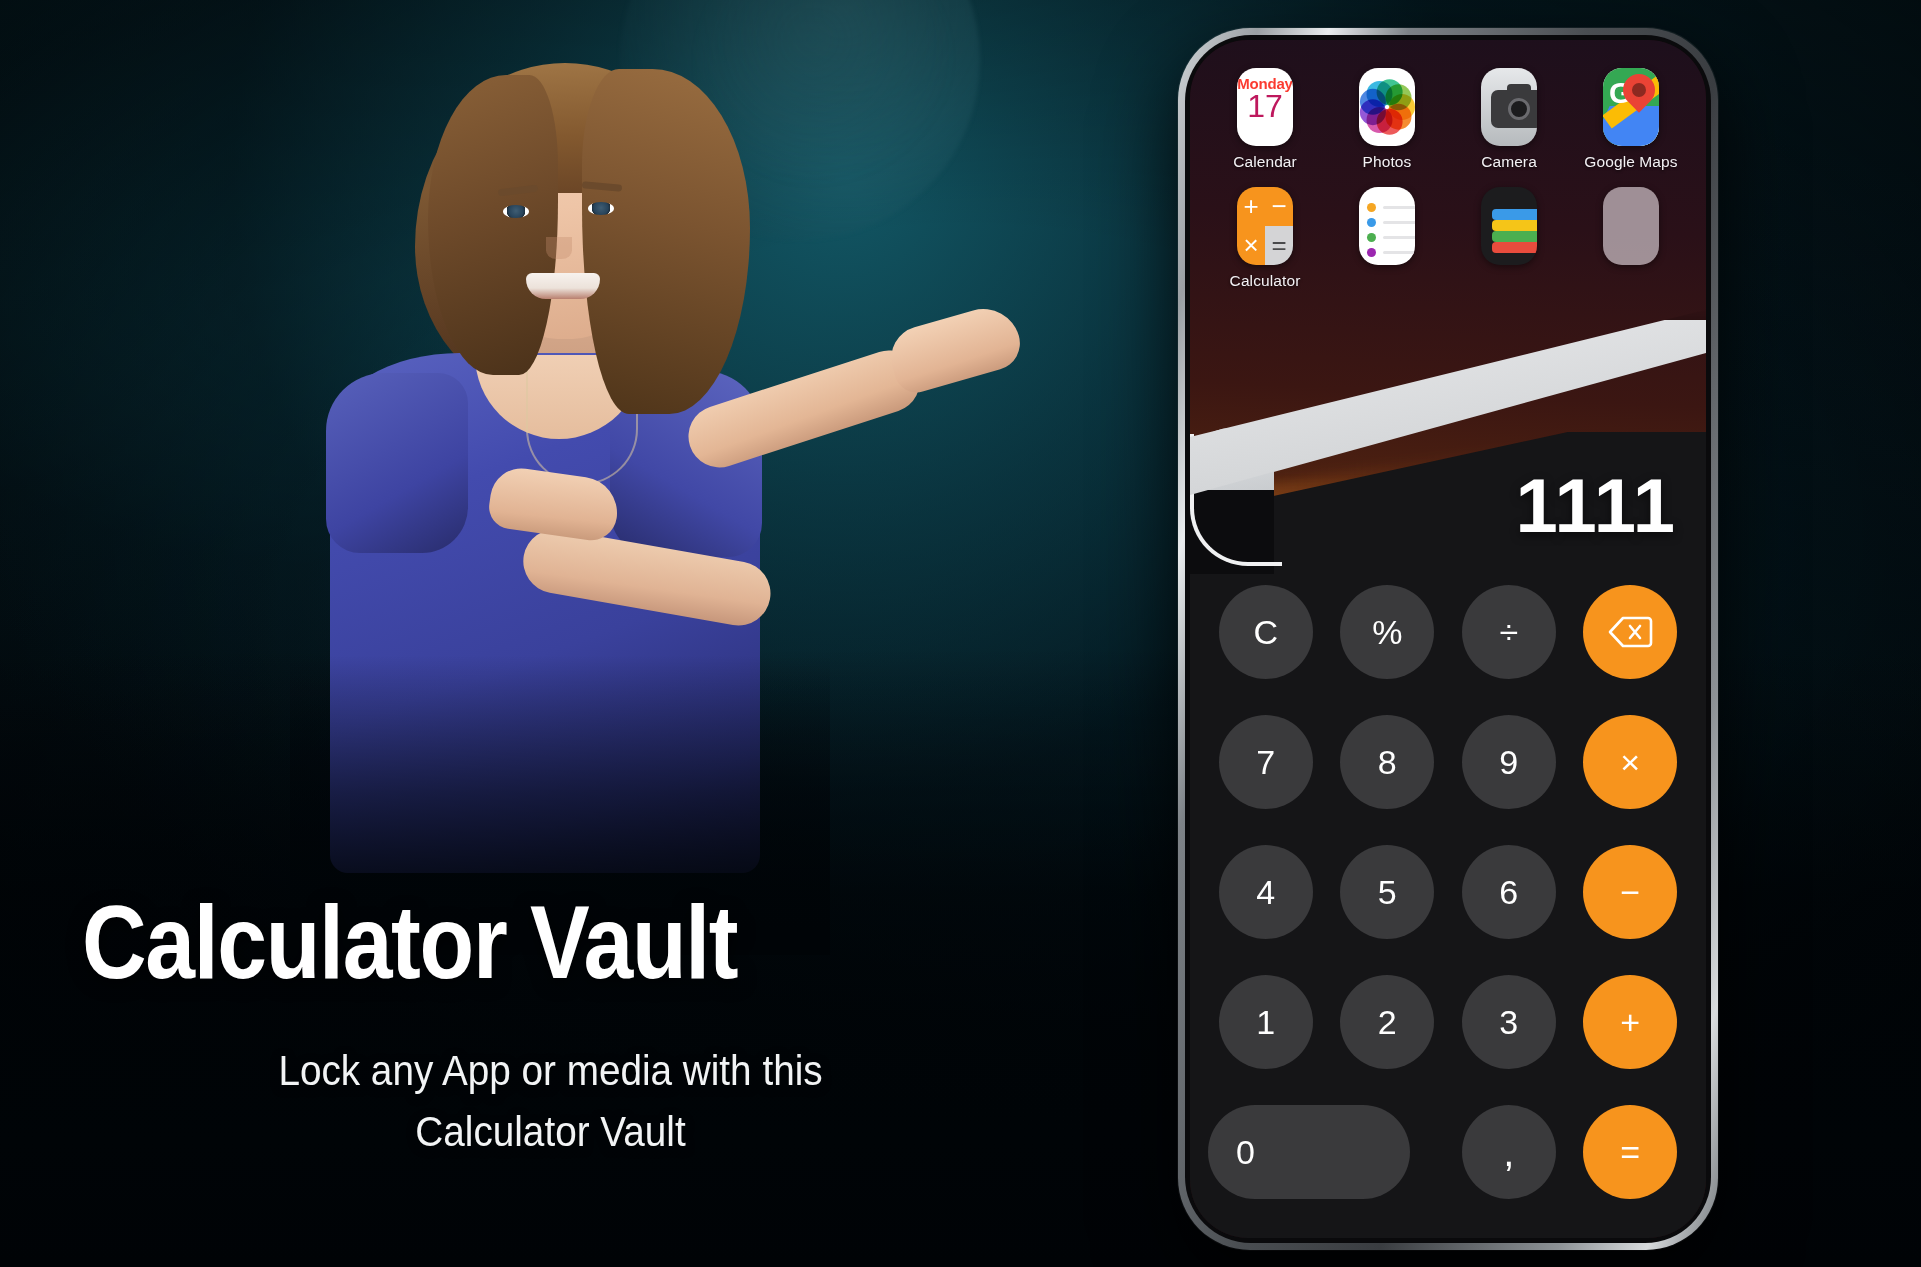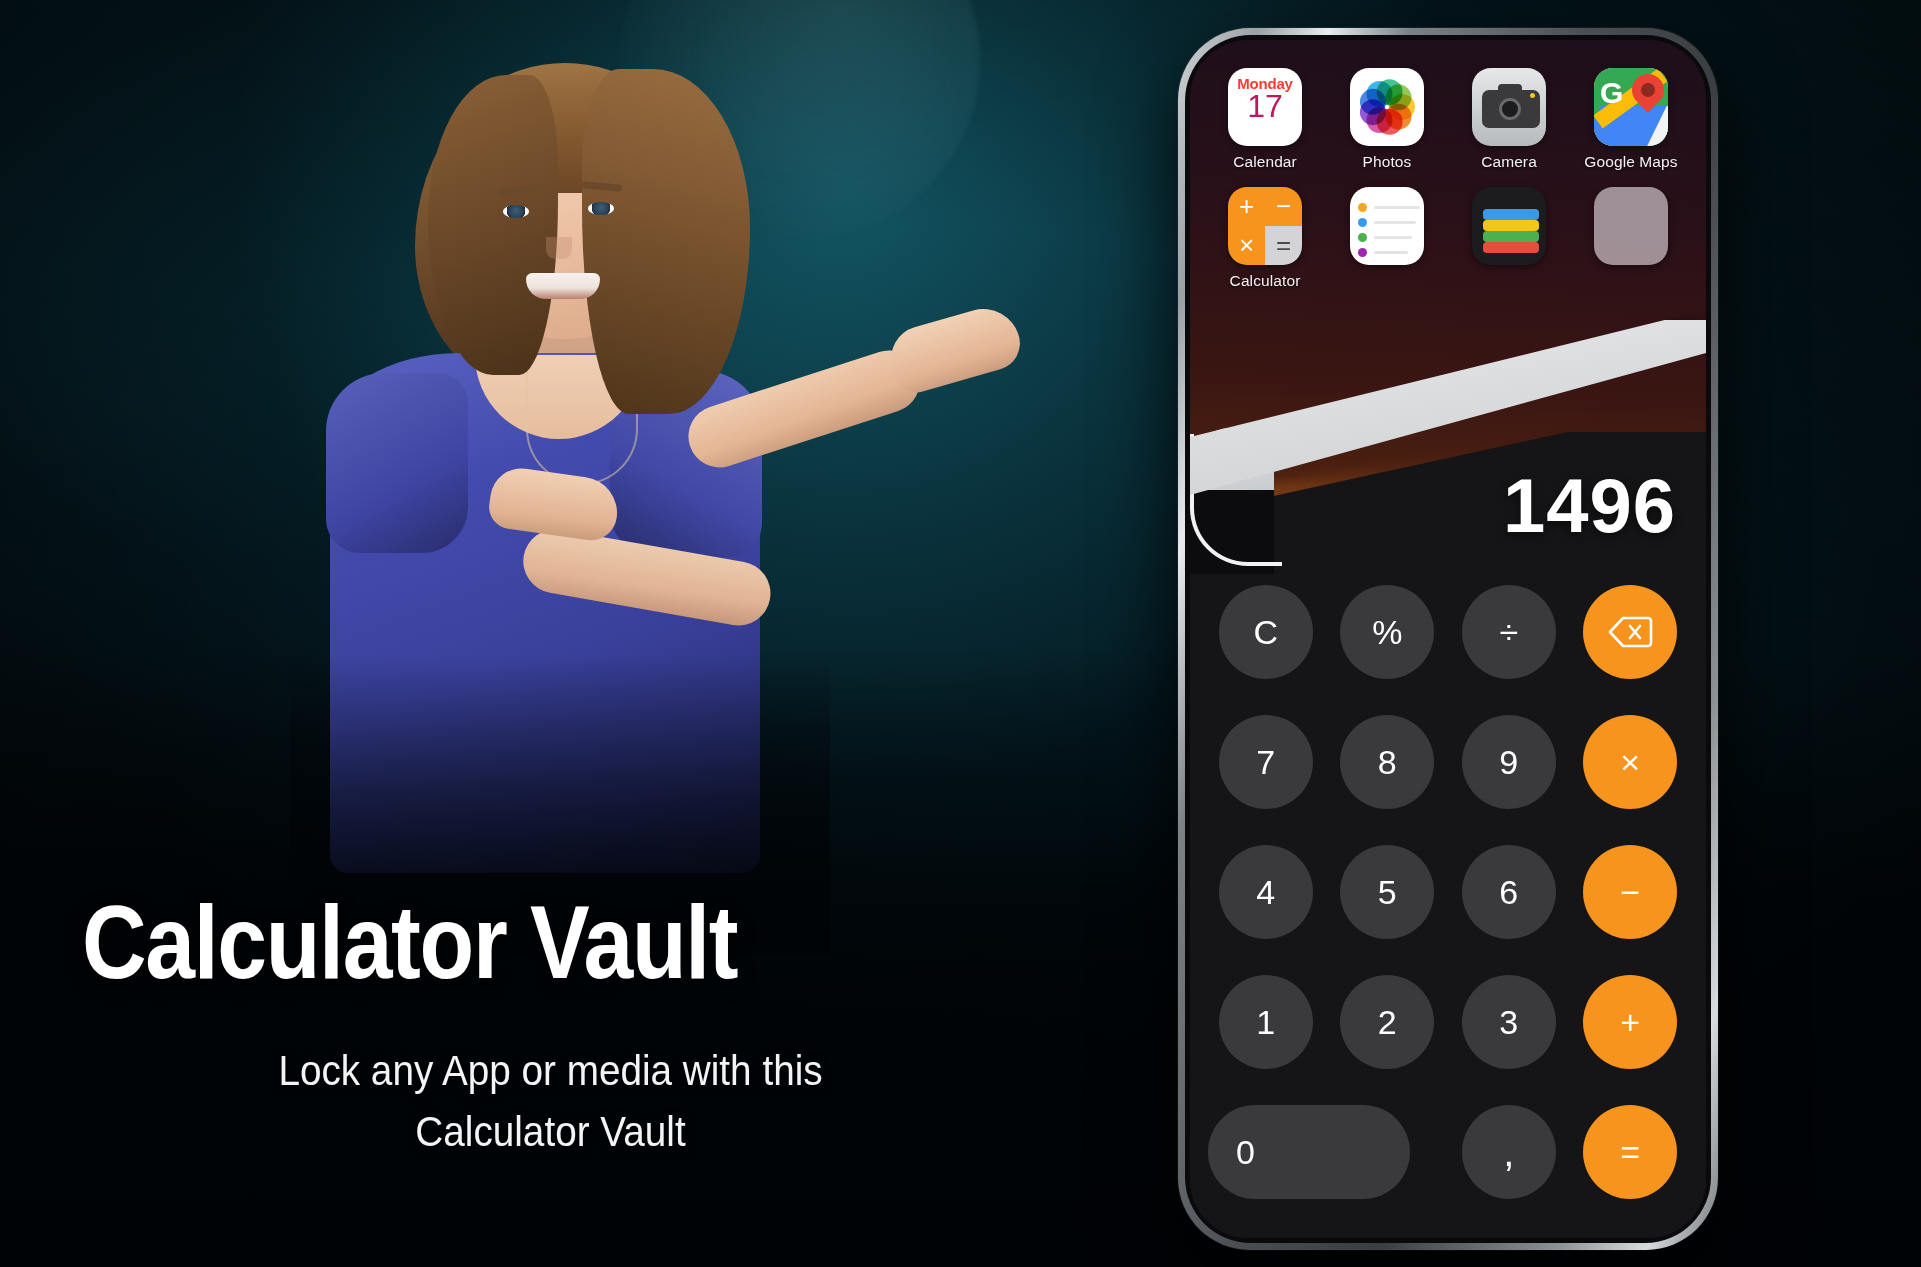--- a/index.html
+++ b/index.html
@@ -110,21 +110,21 @@
      background:radial-gradient(ellipse 60% 100% at 36% 50%, rgba(226,118,28,.55) 0%, rgba(150,70,16,.25) 44%, rgba(60,26,10,0) 78%);
      filter:blur(10px); }
   .wall-ray { position:absolute; left:2%; top:36%; width:62%; height:30%;
      background:linear-gradient(96deg, rgba(240,140,40,.30) 0%, rgba(200,100,24,.10) 56%, rgba(0,0,0,0) 100%);
      transform:skewY(-8deg); filter:blur(6px); }
 
   
   .appgrid { position:absolute; left:0; right:0; top:28px; padding:0 14px;
      display:grid; grid-template-columns:repeat(4,1fr); row-gap:16px; }
   .app { display:flex; flex-direction:column; align-items:center; }
-  .app-ic { width:74px; height:78px; border-radius:19px; position:relative; overflow:hidden;
+  .app-ic { width:56px; height:78px; border-radius:19px; position:relative; overflow:hidden;
      box-shadow:0 2px 7px rgba(0,0,0,.45); }
   .app-lb { margin-top:7px; font-size:15.5px; color:#f3f1f4; letter-spacing:.1px;
      text-shadow:0 1px 3px rgba(0,0,0,.75); white-space:nowrap; }
 
   .ic-messages { background:linear-gradient(180deg,#5df07a 0%,#22c63f 100%); }
   .ic-messages::after { content:""; position:absolute; left:12px; top:12px; width:54px; height:44px;
      background:#fff; border-radius:50%/46%; }
   .ic-messages::before { content:""; position:absolute; left:18px; top:48px; width:18px; height:20px;
      background:#fff; border-radius:0 0 0 16px; transform:rotate(12deg); z-index:2; }
 
@@ -363,21 +363,21 @@
           <div class="app-lb"></div>
         </div>
 
         <div class="app">
           <div class="app-ic ic-generic"></div>
           <div class="app-lb"></div>
         </div>
       </div>
 
       <div class="vault">
-        <div class="vault-disp">1496</div>
+        <div class="vault-disp">1111</div>
         <div class="keys" id="keypad">
             <div class="key">
               <span>C</span>
             </div>
             <div class="key">
               <span>%</span>
             </div>
             <div class="key">
               <span>÷</span>
             </div>

